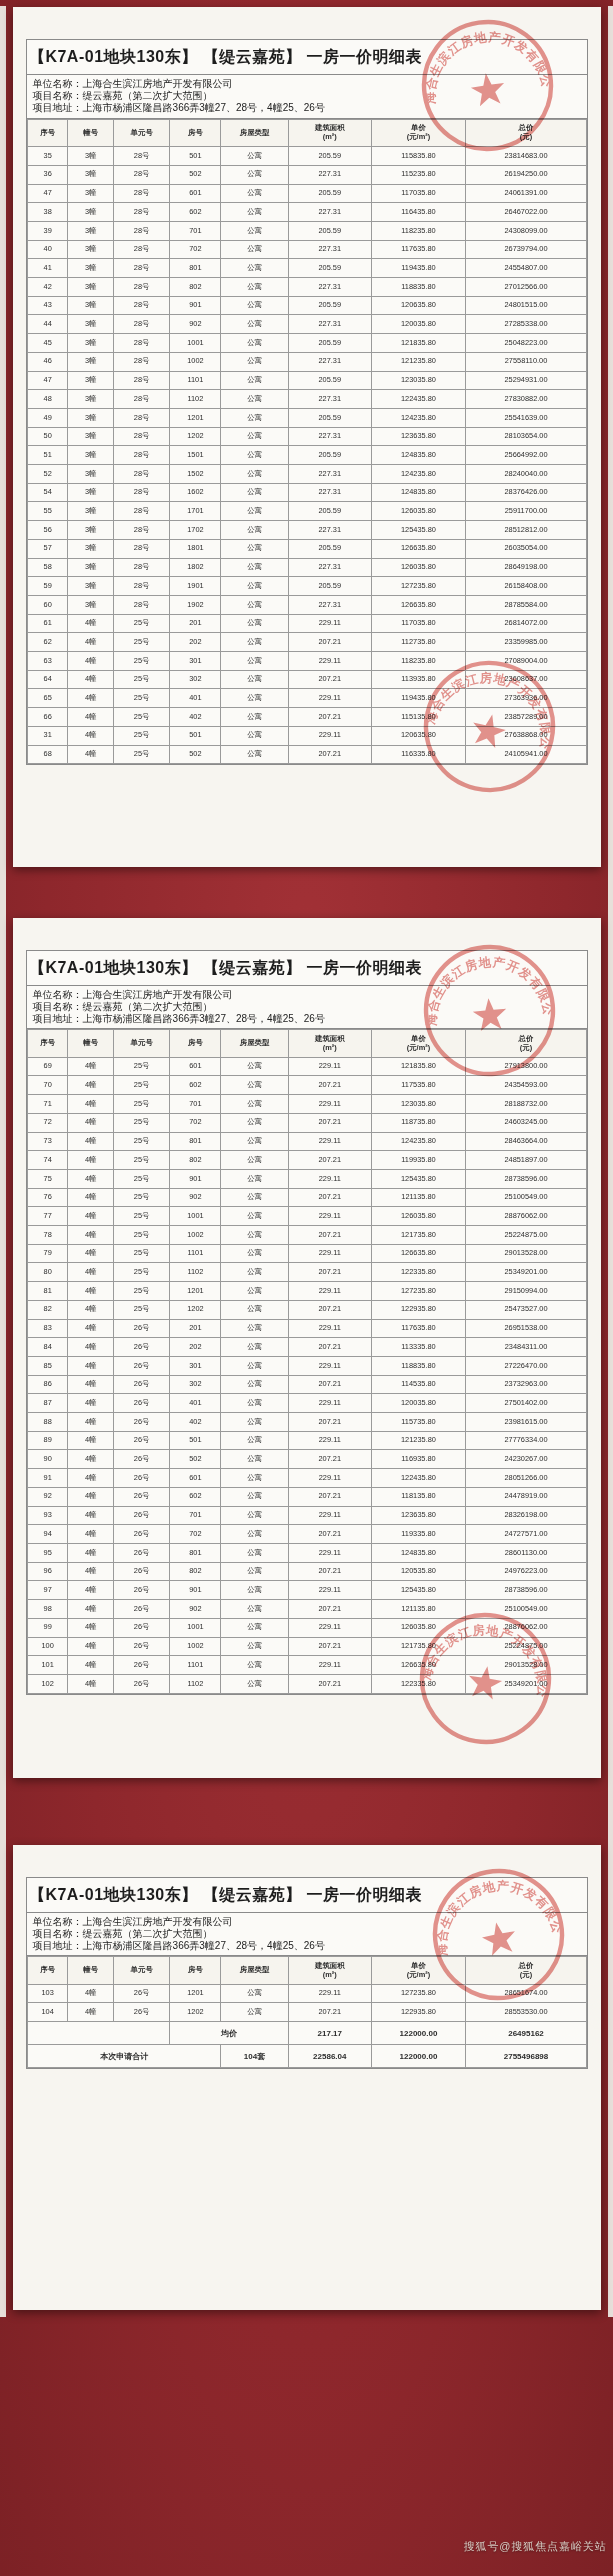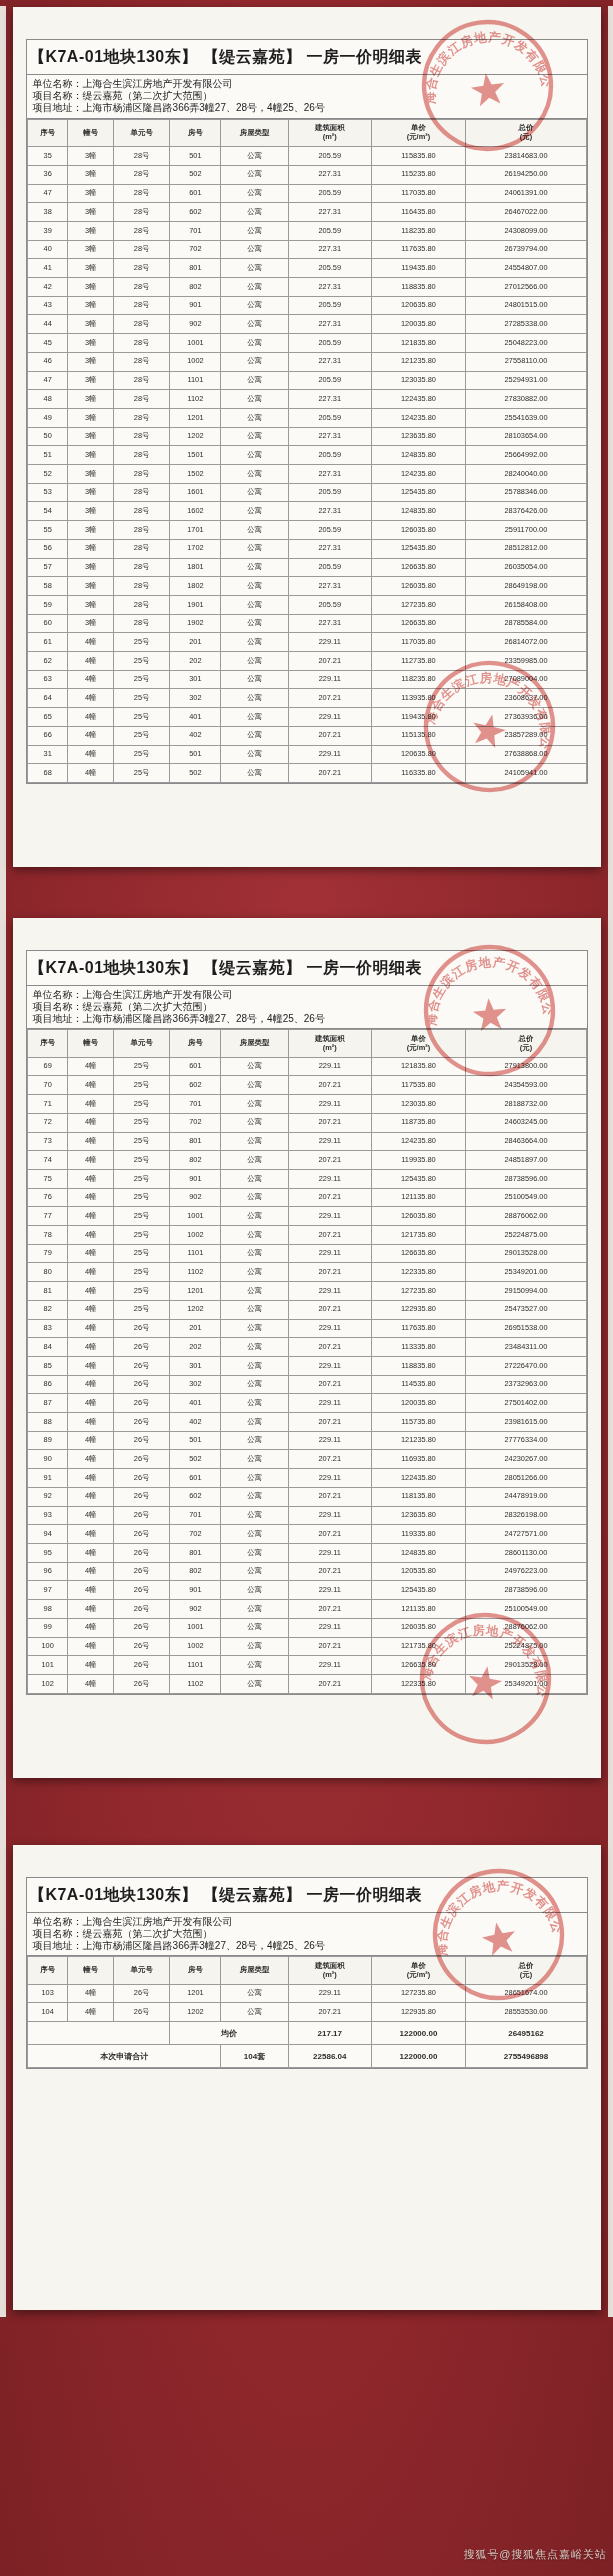--- a/index.html
+++ b/index.html
@@ -46,21 +46,21 @@
   .price-table tfoot td{font-weight:bold;font-size:8px;padding:6.5px 0.9px;}
 
   .seal{position:absolute;width:141px;height:141px;opacity:.55;mix-blend-mode:multiply;pointer-events:none;}
   .page-1 .seal-a{top:7.4px;right:43px;transform:rotate(-8deg);}
   .page-1 .seal-b{top:649px;right:41px;transform:rotate(13deg);}
   .page-2 .seal-a{top:22px;right:41px;transform:rotate(-5deg);}
   .page-2 .seal-b{top:690px;right:45px;transform:rotate(9deg);}
   .page-3 .seal-a{top:18.6px;right:32px;transform:rotate(-11deg);}
 
   .watermark{
-    position:absolute;right:7.4px;bottom:14px;font-size:11px;color:#d6ccc3;
+    position:absolute;right:7.4px;bottom:22px;font-size:11px;color:#d6ccc3;
     letter-spacing:0.9px;text-shadow:0 0.9px 1.9px rgba(0,0,0,.35);
   }
 </style>
 </head>
 <body>
 
 <div class="stage">
 
   <div class="edge-strip strip-left"></div>
   <div class="edge-strip strip-right"></div>
@@ -276,30 +276,20 @@
               <td>52</td>
               <td>3幢</td>
               <td>28号</td>
               <td>1502</td>
               <td>公寓</td>
               <td>227.31</td>
               <td>124235.80</td>
               <td>28240040.00</td>
             </tr>
             <tr>
-              <td>53</td>
-              <td>3幢</td>
-              <td>28号</td>
-              <td>1601</td>
-              <td>公寓</td>
-              <td>205.59</td>
-              <td>125435.80</td>
-              <td>25788346.00</td>
-            </tr>
-            <tr>
               <td>54</td>
               <td>3幢</td>
               <td>28号</td>
               <td>1602</td>
               <td>公寓</td>
               <td>227.31</td>
               <td>124835.80</td>
               <td>28376426.00</td>
             </tr>
             <tr>

